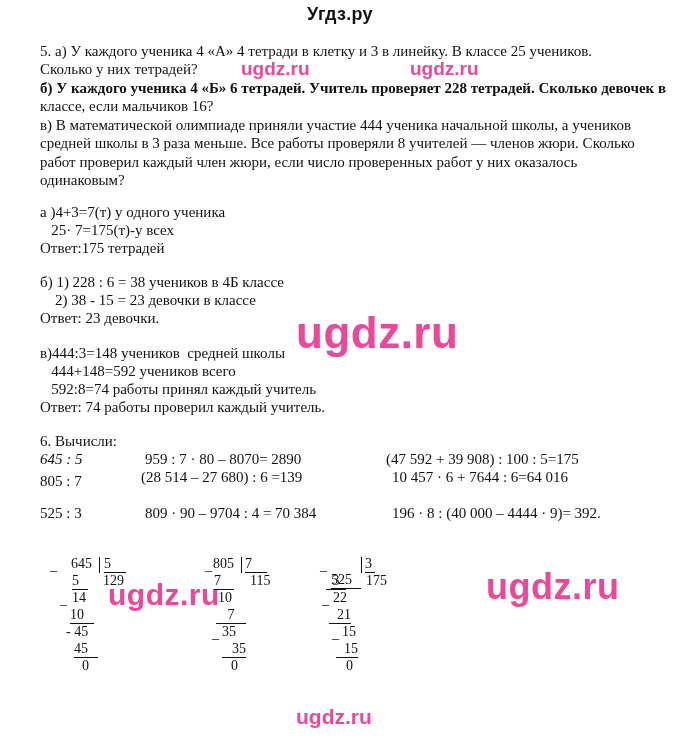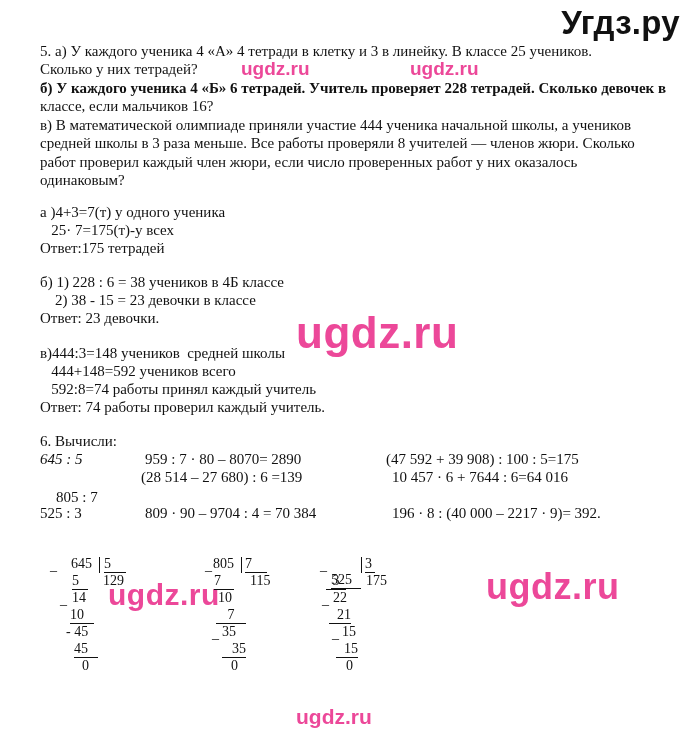--- a/index.html
+++ b/index.html
@@ -1,22 +1,22 @@
 <!DOCTYPE html>
 <html><head>
   <meta charset="utf-8">
   <style>
     html, body { margin: 0; padding: 0; background: #ffffff; }
     body {
       width: 680px; height: 739px; position: relative; overflow: hidden;
       font-family: "Liberation Serif", serif; color: #111111;
     }
     .site-title {
-      position: absolute; left: 0; width: 680px; top: 4px; text-align: right;
-      font-family: "Liberation Sans", sans-serif; font-weight: bold; font-size: 33px;
+      position: absolute; left: 0; width: 680px; top: 4px; text-align: center;
+      font-family: "Liberation Sans", sans-serif; font-weight: bold; font-size: 18px;
       color: #111111; letter-spacing: 0.3px;
     }
     .wm {
       position: absolute; font-family: "Liberation Sans", sans-serif; font-weight: bold;
       color: #ec4899; white-space: nowrap;
     }
     .wm-sm { font-size: 19px; }
     .wm-lg { font-size: 44px; letter-spacing: 0.5px; }
     .wm-foot { font-size: 21px; }
     .line {
@@ -70,27 +70,27 @@
   <div class="line" style="left:40px; top:398px; white-space:pre;">Ответ: 74 работы проверил каждый учитель.</div>
 </div>
 
 <div class="line" style="left:40px; top:432px;">6. Вычисли:</div>
 
 <div>
   <div class="col" style="left:40px;  top:450px;font-style:italic;">645 : 5</div>
   <div class="col" style="left:145px; top:450px;">959 : 7 · 80 – 8070= 2890</div>
   <div class="col" style="left:386px; top:450px;">(47 592 + 39 908) : 100 : 5=175</div>
 
-  <div class="col" style="left:40px;  top:488px;margin-left:16px;">805 : 7</div>
+  <div class="col" style="left:40px;  top:472px;">805 : 7</div>
   <div class="col" style="left:141px; top:468px;">(28 514 – 27 680) : 6 =139</div>
   <div class="col" style="left:392px; top:468px;">10 457 · 6 + 7644 : 6=64 016</div>
 
   <div class="col" style="left:40px;  top:504px;">525 : 3</div>
   <div class="col" style="left:145px; top:504px;">809 · 90 – 9704 : 4 = 70 384</div>
-  <div class="col" style="left:392px; top:504px;">196 · 8 : (40 000 – 2217 · 9)= 392.</div>
+  <div class="col" style="left:392px; top:504px;">196 · 8 : (40 000 – 4444 · 9)= 392.</div>
 </div>
 
 <div class="ld" style="left:40px; top:556px; width:120px; height:130px;">
   <span style="left:10px; top:2px;">_</span>
   <span style="left:31px; top:0px;">645</span>
   <div class="vbar" style="left:59px; top:1px; height:16px;"></div>
   <span class="ul" style="left:64px; top:0px; width:22px;">5</span>
   <span style="left:63px; top:17px;">129</span>
   <span class="ul" style="left:32px; top:17px; width:16px;">5</span>
   <span style="left:20px; top:36px;">_</span>

